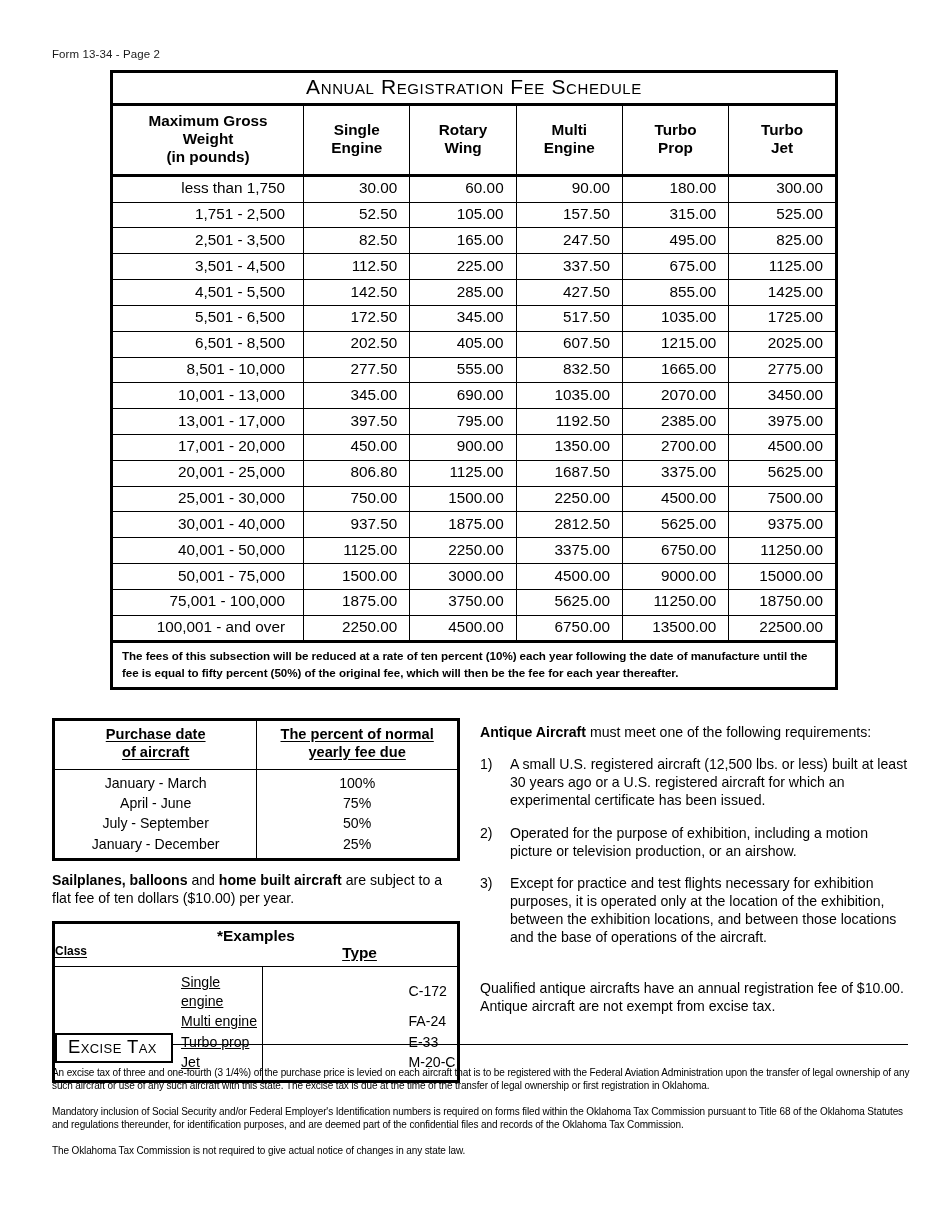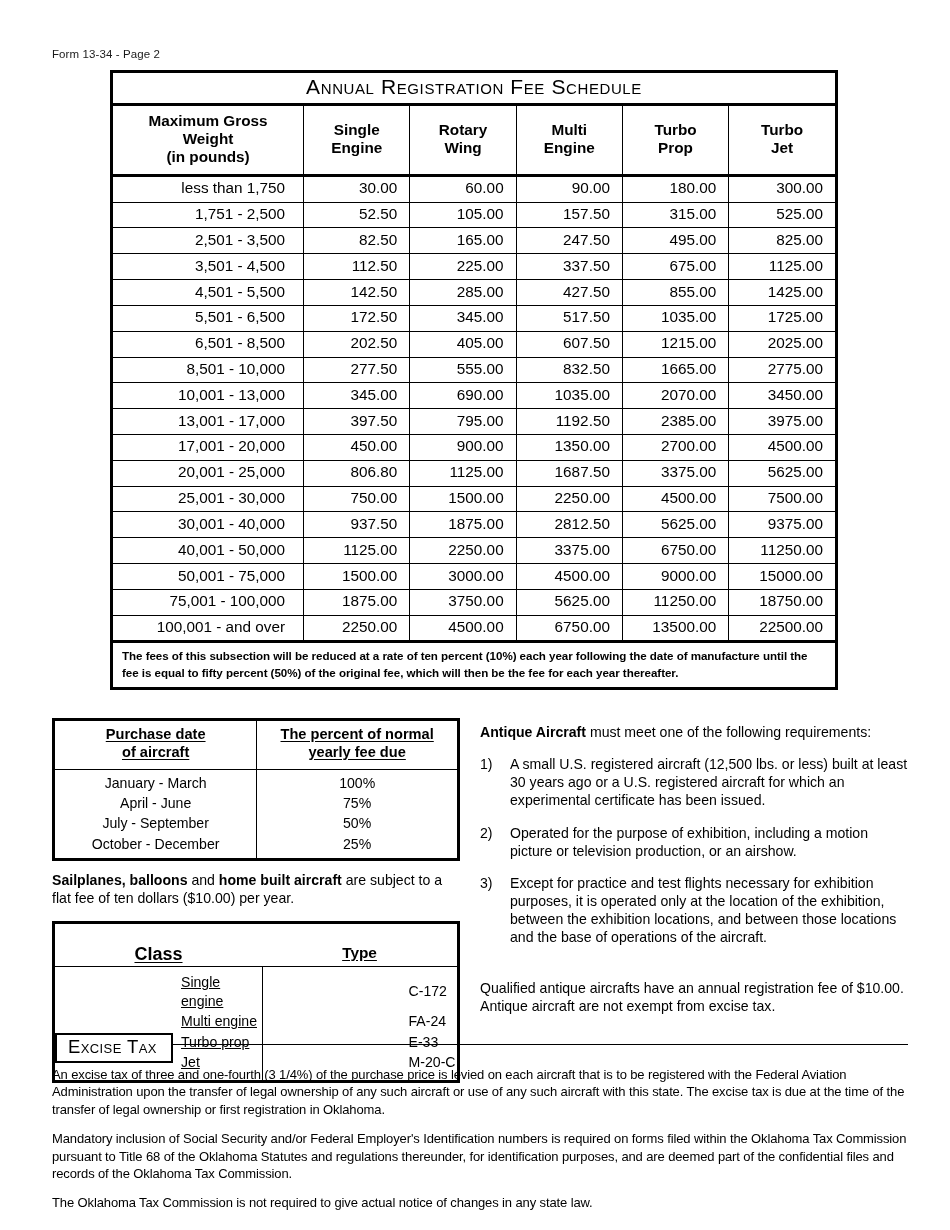--- a/index.html
+++ b/index.html
@@ -177,22 +177,21 @@
     top: 3px;
     text-align: center;
     font-size: 15.4px;
     font-weight: bold;
   }
   .ex-class {
     position: absolute;
     left: 0;
     top: 20px;
     width: 51.5%;
-    text-align: center;
-    font-size: 18px;
+    font-size: 12px;
     font-weight: bold;
   }
   .ex-type {
     position: absolute;
     right: 0;
     top: 20px;
     width: 48.5%;
     text-align: center;
     font-size: 15.4px;
     font-weight: bold;
@@ -256,21 +255,21 @@
     line-height: 1.12;
   }
 
   .bottom {
     position: absolute;
     left: 52px;
     top: 1066px;
     width: 858px;
   }
   .bpara {
-    font-size: 13px;
+    font-size: 10px;
     line-height: 1.34;
     margin: 0 0 12px 0;
     letter-spacing: -0.12px;
   }
   .bpara:last-child { margin-bottom: 4px; }
   b { font-weight: bold; }
 </style>
 </head>
 <body>
 
@@ -499,33 +498,34 @@
             </tr>
             <tr>
               <td>April - June</td>
               <td>75%</td>
             </tr>
             <tr>
               <td>July - September</td>
               <td>50%</td>
             </tr>
             <tr>
-              <td>October - December</td>
+              <td>January - December</td>
               <td>25%</td>
             </tr>
           </tbody>
       </table>
     </div>
 
     <p class="sail">
       <b>Sailplanes, balloons</b><span> and </span><b>home built aircraft</b><span> are subject to a flat fee of ten dollars ($10.00) per year.</span>
     </p>
 
     <div class="examples">
       <div class="ex-head">
+        <div class="ex-star">*Examples</div>
         <div class="ex-class"><u>Class</u></div>
         <div class="ex-type"><u>Type</u></div>
       </div>
       <table class="extab">
         <colgroup>
             <col class="e0">
             <col class="e1">
           </colgroup>
         <tbody id="examples-body">
             <tr>

